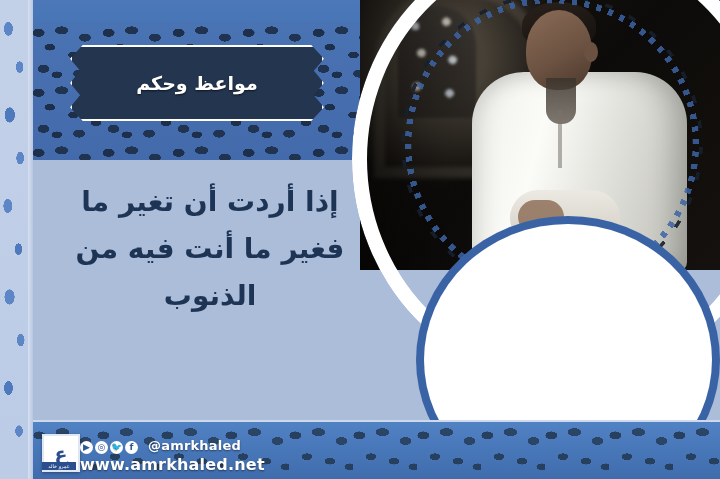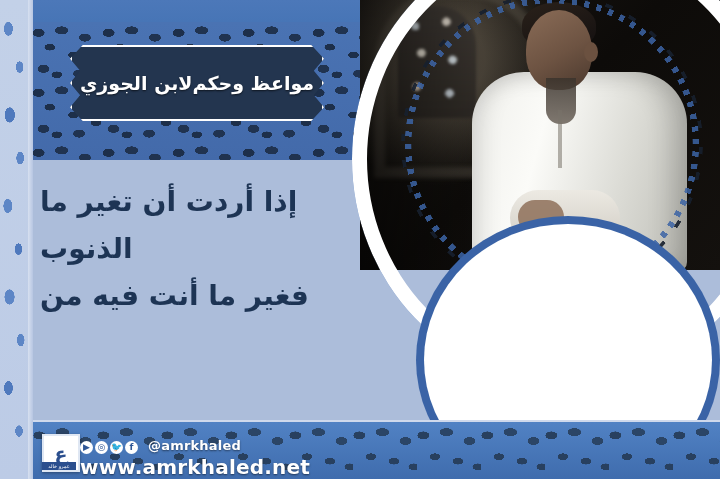--- a/index.html
+++ b/index.html
@@ -187,21 +187,21 @@
     color:#ffffff;font-weight:bold;letter-spacing:.5px;
     text-shadow:0 1px 2px rgba(0,0,0,.6);
     direction:rtl;white-space:nowrap;
   }
   #badge-l1{font-size:19px;line-height:24px;}
   #badge-l2{font-size:19px;line-height:25px;}
 
   
   #quote{
     left:40px;top:178px;width:340px;height:230px;
-    direction:rtl;text-align:left;
+    direction:rtl;text-align:center;
     color:#1d3454;font-weight:bold;font-size:28px;line-height:47px;
     letter-spacing:.3px;
   }
   .qline{white-space:nowrap;}
 
   
   #logo{
     left:42px;top:434px;width:34px;height:34px;background:#ffffff;
     border:2px solid #dfe7f3;display:flex;align-items:center;justify-content:center;
     box-shadow:0 1px 3px rgba(0,0,0,.35);
@@ -213,21 +213,21 @@
   .s-ic{
     width:13px;height:13px;border-radius:50%;background:#ffffff;color:#2f5796;
     font-size:9px;font-weight:bold;display:flex;align-items:center;justify-content:center;
     line-height:1;
   }
   #handle{
     left:148px;top:438px;color:#ffffff;font-size:13px;font-weight:bold;
     text-shadow:0 1px 2px rgba(0,0,0,.5);letter-spacing:.2px;direction:ltr;
   }
   #site{
-    left:80px;top:455px;color:#ffffff;font-size:20px;font-weight:bold;
+    left:80px;top:455px;color:#ffffff;font-size:16px;font-weight:bold;
     text-shadow:0 1px 2px rgba(0,0,0,.5);letter-spacing:.2px;direction:ltr;
   }
   #top-strip{left:33px;top:0;width:687px;height:22px;background:linear-gradient(#4c78b9,#4775b6);}
 </style>
 </head>
 <body>
 
 <div id="card">
 
   <div class="layer" id="right-field"></div>
@@ -270,27 +270,26 @@
     
     
   </div>
   <div class="layer" id="books-lace"></div>
 
   <div class="layer" id="left-strip"></div>
   <div class="layer" id="left-strip-edge"></div>
 
   <div class="layer" id="badge">
     <div class="badge-line" id="badge-l1">مواعظ وحكم</div>
-    <div class="badge-line" id="badge-l2">لابن الجوزي</div>
   </div>
 
   <div class="layer" id="quote">
     <div class="qline">إذا أردت أن تغير ما</div>
+    <div class="qline">فغير ما أنت فيه من</div>
     <div class="qline">الذنوب</div>
-    <div class="qline">فغير ما أنت فيه من</div>
   </div>
 
   <div class="layer" id="footer-top-line"></div>
   <div class="layer" id="footer-band"></div>
 
   <div class="layer" id="logo">
     <span id="logo-mark">ع</span>
   </div>
   <div class="layer" id="logo-cap">عمرو خالد</div>
 

